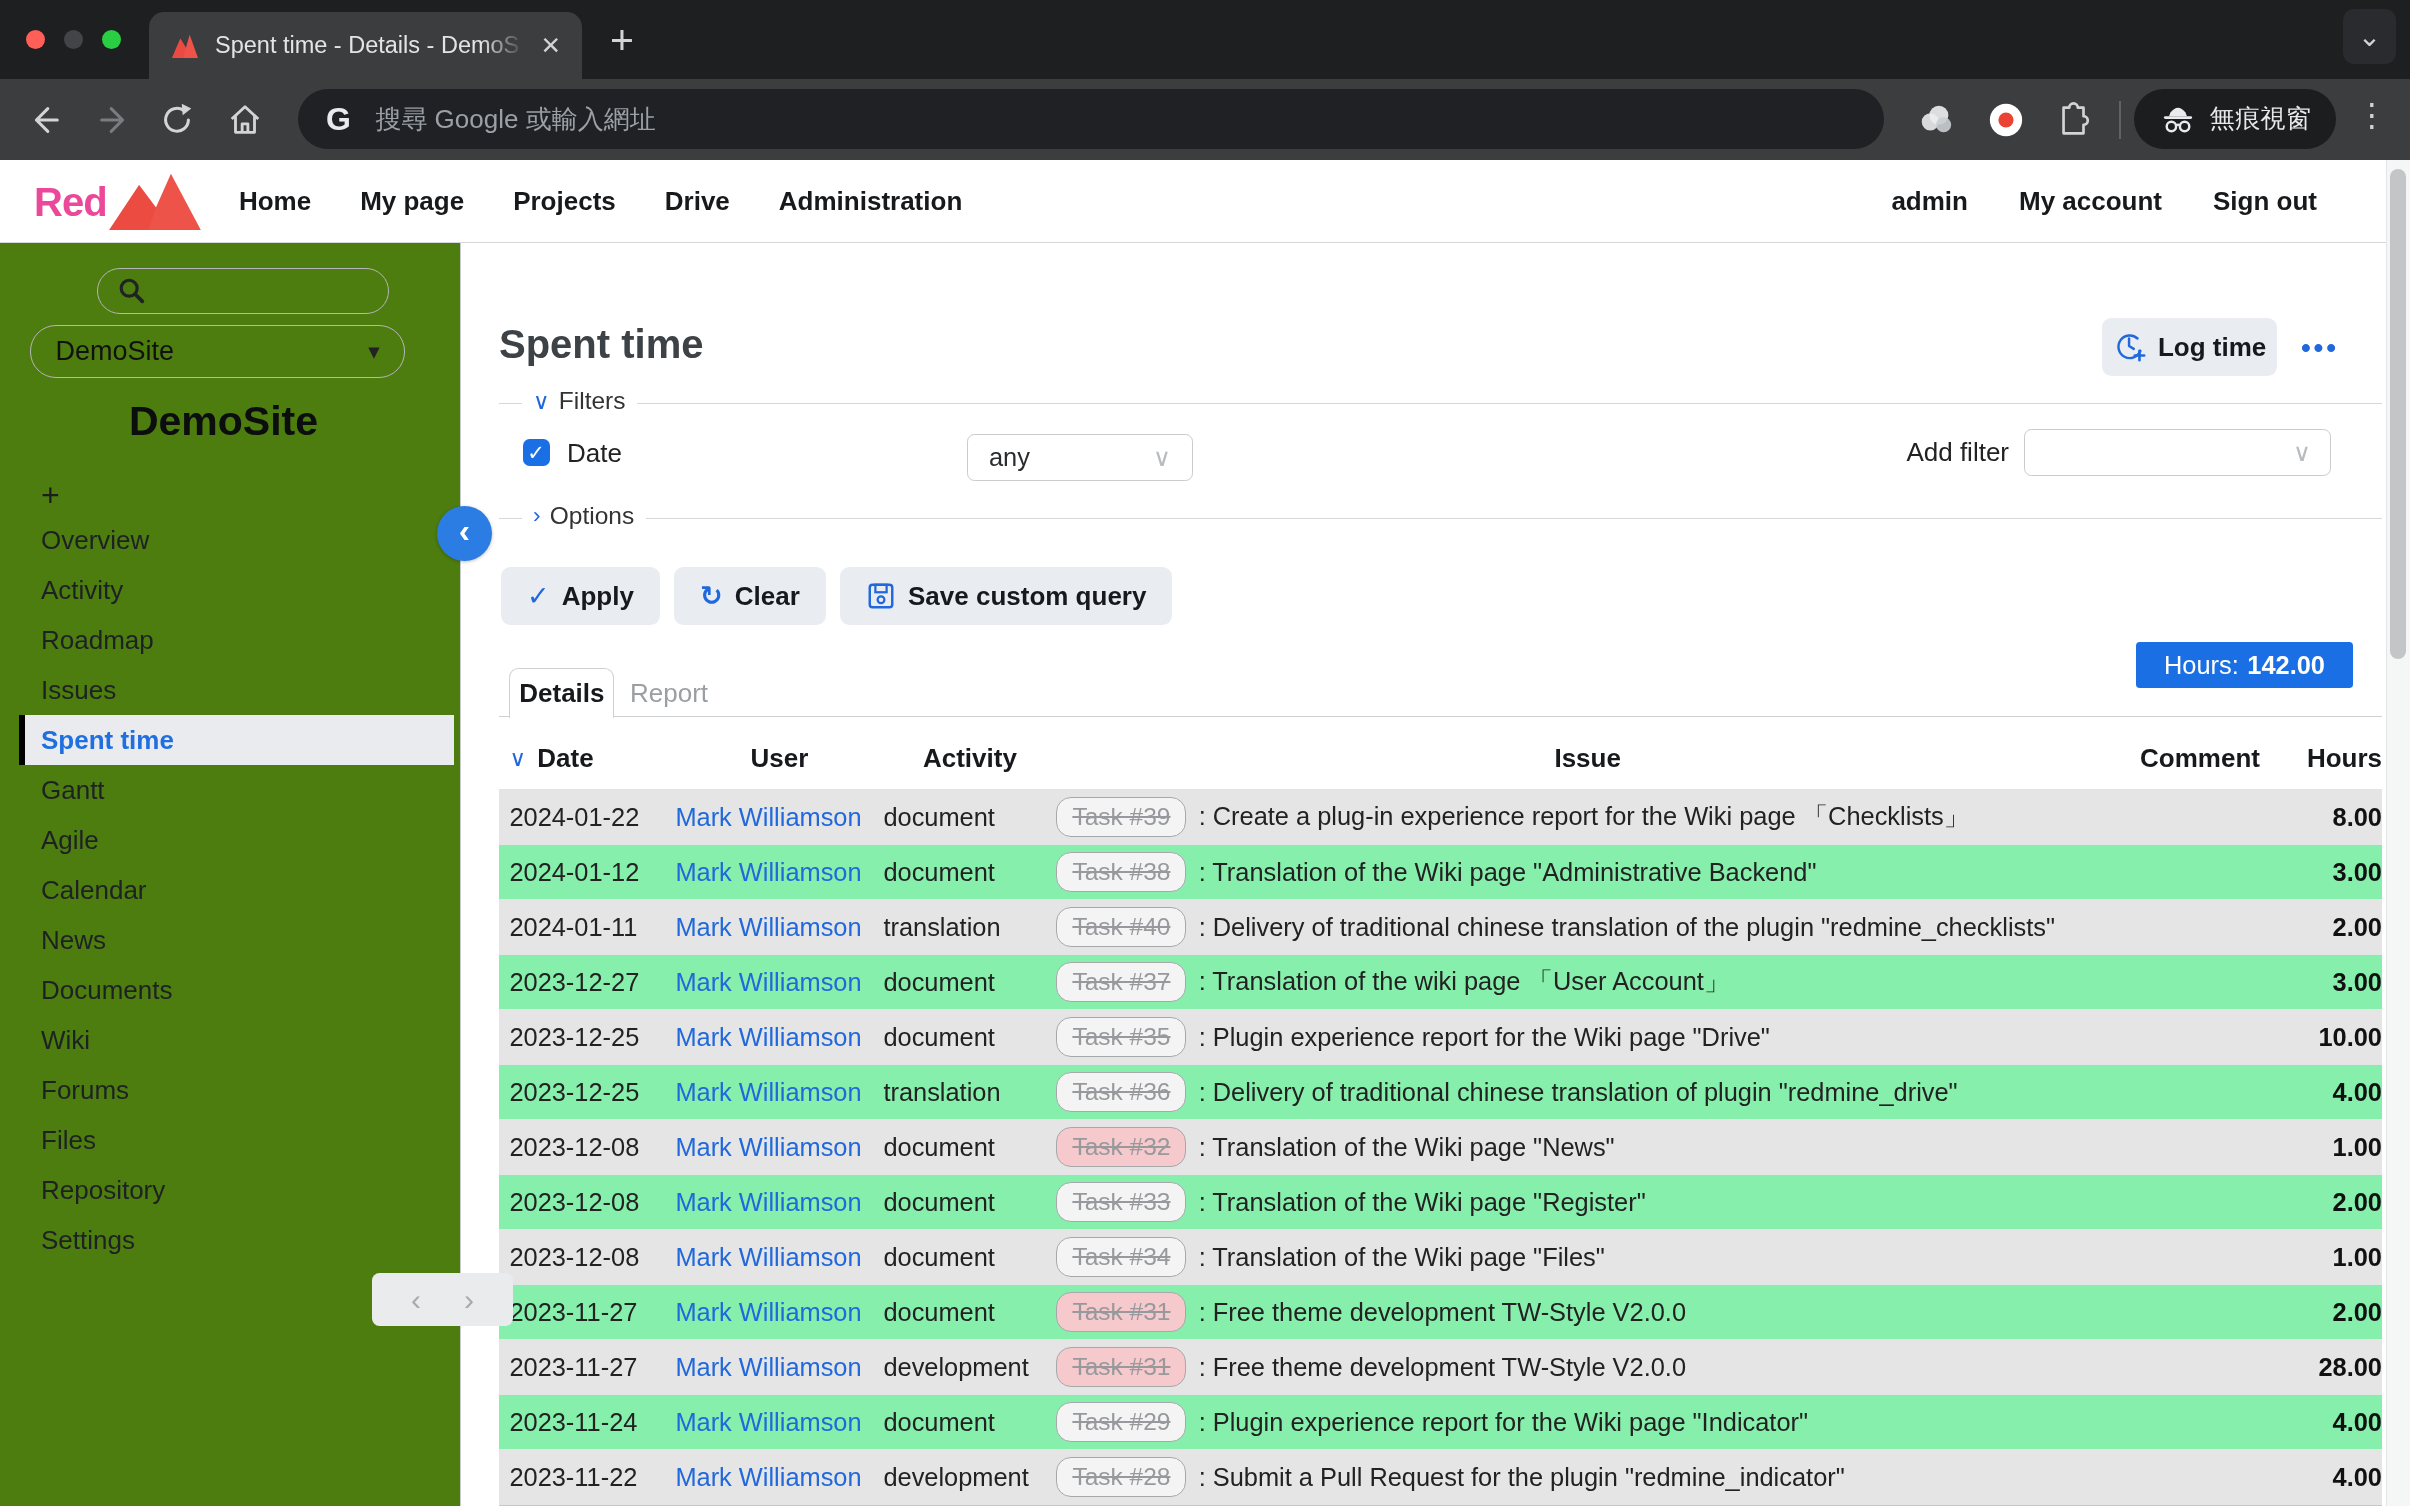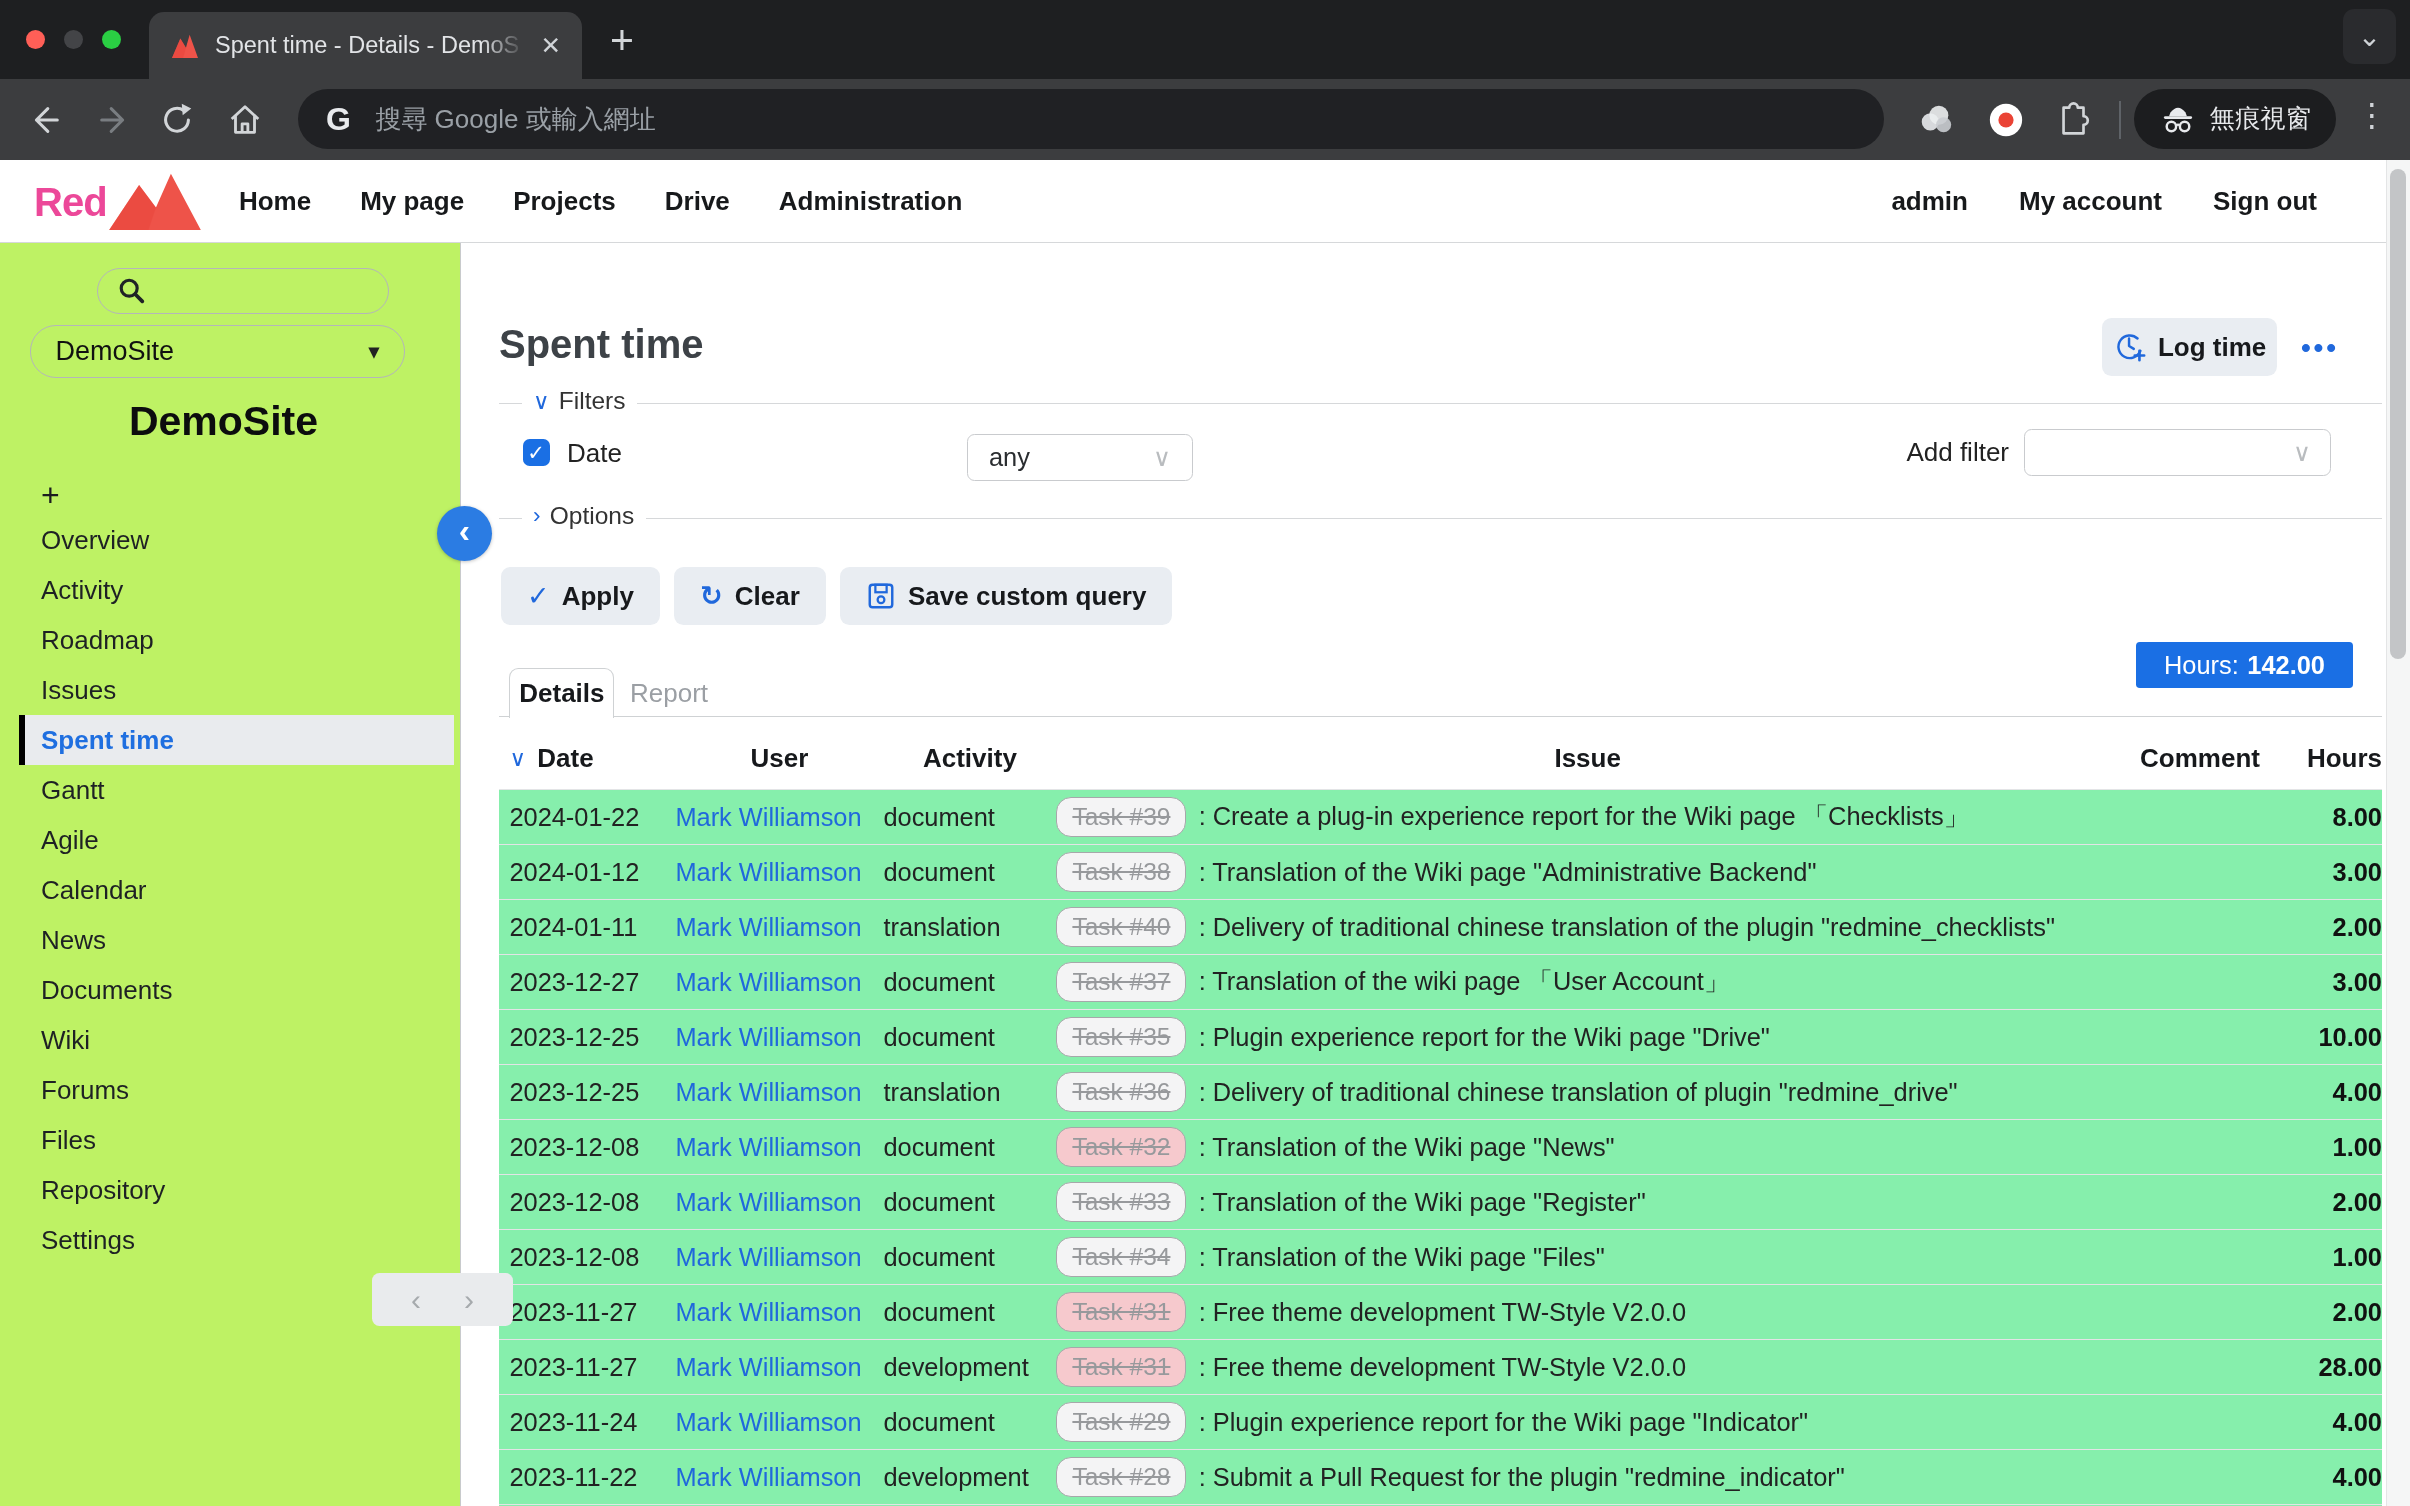--- a/index.html
+++ b/index.html
@@ -36,21 +36,21 @@
   .rm-header { position:absolute; top:160px; left:0; width:2411px; height:83px; background:#fff;
     border-bottom:1.9px solid #d6d8da; display:flex; align-items:center; }
   .logo { display:flex; align-items:flex-end; margin-left:34px; }
   .logo-text { font-size:40px; font-weight:bold; color:#ec4899; letter-spacing:-0.9px; line-height:56px; }
   .rm-nav { display:flex; gap:49px; margin-left:36px; }
   .rm-nav span, .user-nav span { font-size:26px; font-weight:bold; color:#17191b; cursor:pointer; }
   .user-nav { display:flex; gap:51px; margin-left:auto; margin-right:94px; }
 
   
   .content { position:absolute; top:243px; left:0; right:0; bottom:0; }
-  .sidebar { position:absolute; left:0; top:0; bottom:0; width:461px; border-right:1.9px solid #c8cacc; background:#bef264;padding-left:44px; }
+  .sidebar { position:absolute; left:0; top:0; bottom:0; width:461px; border-right:1.9px solid #c8cacc; background:#4d7c0f;padding-left:44px; }
   .srch { position:absolute; left:97px; top:24.5px; width:292px; height:46px; border:1.9px solid #b4b6b9;
     border-radius:23.5px; display:flex; align-items:center; padding-left:19px; }
   .proj-sel { position:absolute; left:30px; top:82px; width:375px; height:53px; border:1.9px solid #b4b6b9;
     border-radius:26px; display:flex; align-items:center; padding:0 24.5px; font-size:27px; color:#111; }
   .proj-sel .dd { margin-left:auto; font-size:22.6px; color:#222; }
   .side-title { position:absolute; top:155px; left:0; width:447px; text-align:center; font-size:41px;
     font-weight:600; color:#0c0d0e; }
   .side-add { position:absolute; left:41px; top:234px; font-size:32px; color:#1b1d1f; }
   .side-menu { position:absolute; left:0; top:272px; width:461px; }
   .side-item { height:50px; display:flex; align-items:center; padding-left:41px; font-size:26px; color:#1e2124; cursor:pointer; }
@@ -109,21 +109,21 @@
   .col-date{ width:166px; display:flex; gap:11.3px; align-items:center; }
   .col-date .sort { color:#2068dc; font-weight:normal; font-size:22.6px; }
   .col-user{ width:208px; text-align:center; }
   .col-act{ width:173px; text-align:center; }
   .col-issue{ flex:1; text-align:center; }
   .col-comment{ width:141px; text-align:right; }
   .col-hours{ width:122px; text-align:right; }
 
   .rows { position:absolute; left:0; top:546px; width:1883px; border-top:1.9px solid #e3e4e6; }
   .t-row { height:55px; display:flex; align-items:center; padding-left:10.4px; font-size:25.4px; color:#222;
-    border-bottom:1.9px solid #e3e4e6; background:#86efac; }
+    border-bottom:1.9px solid #e3e4e6; background:#e5e5e5; }
   .t-row.alt { background:#86efac; }
   .r-date{ width:166px; }
   .r-user{ width:208px; color:#2068dc; text-decoration:none; cursor:pointer; }
   .r-act{ width:173px; }
   .r-issue{ flex:1; display:flex; align-items:center; gap:12.2px; overflow:hidden; white-space:nowrap; }
   .pill { display:inline-flex; align-items:center; justify-content:center; min-width:107px; height:40px;
     padding:6px 15px; border:1.9px solid #a6a8aa; border-radius:15px; font-size:24.5px; color:#97999c;
     text-decoration:line-through; background:#f4f4f5; cursor:pointer; }
   .pill.pink { background:#f6c9cd; }
   .r-comment{ width:141px; }

